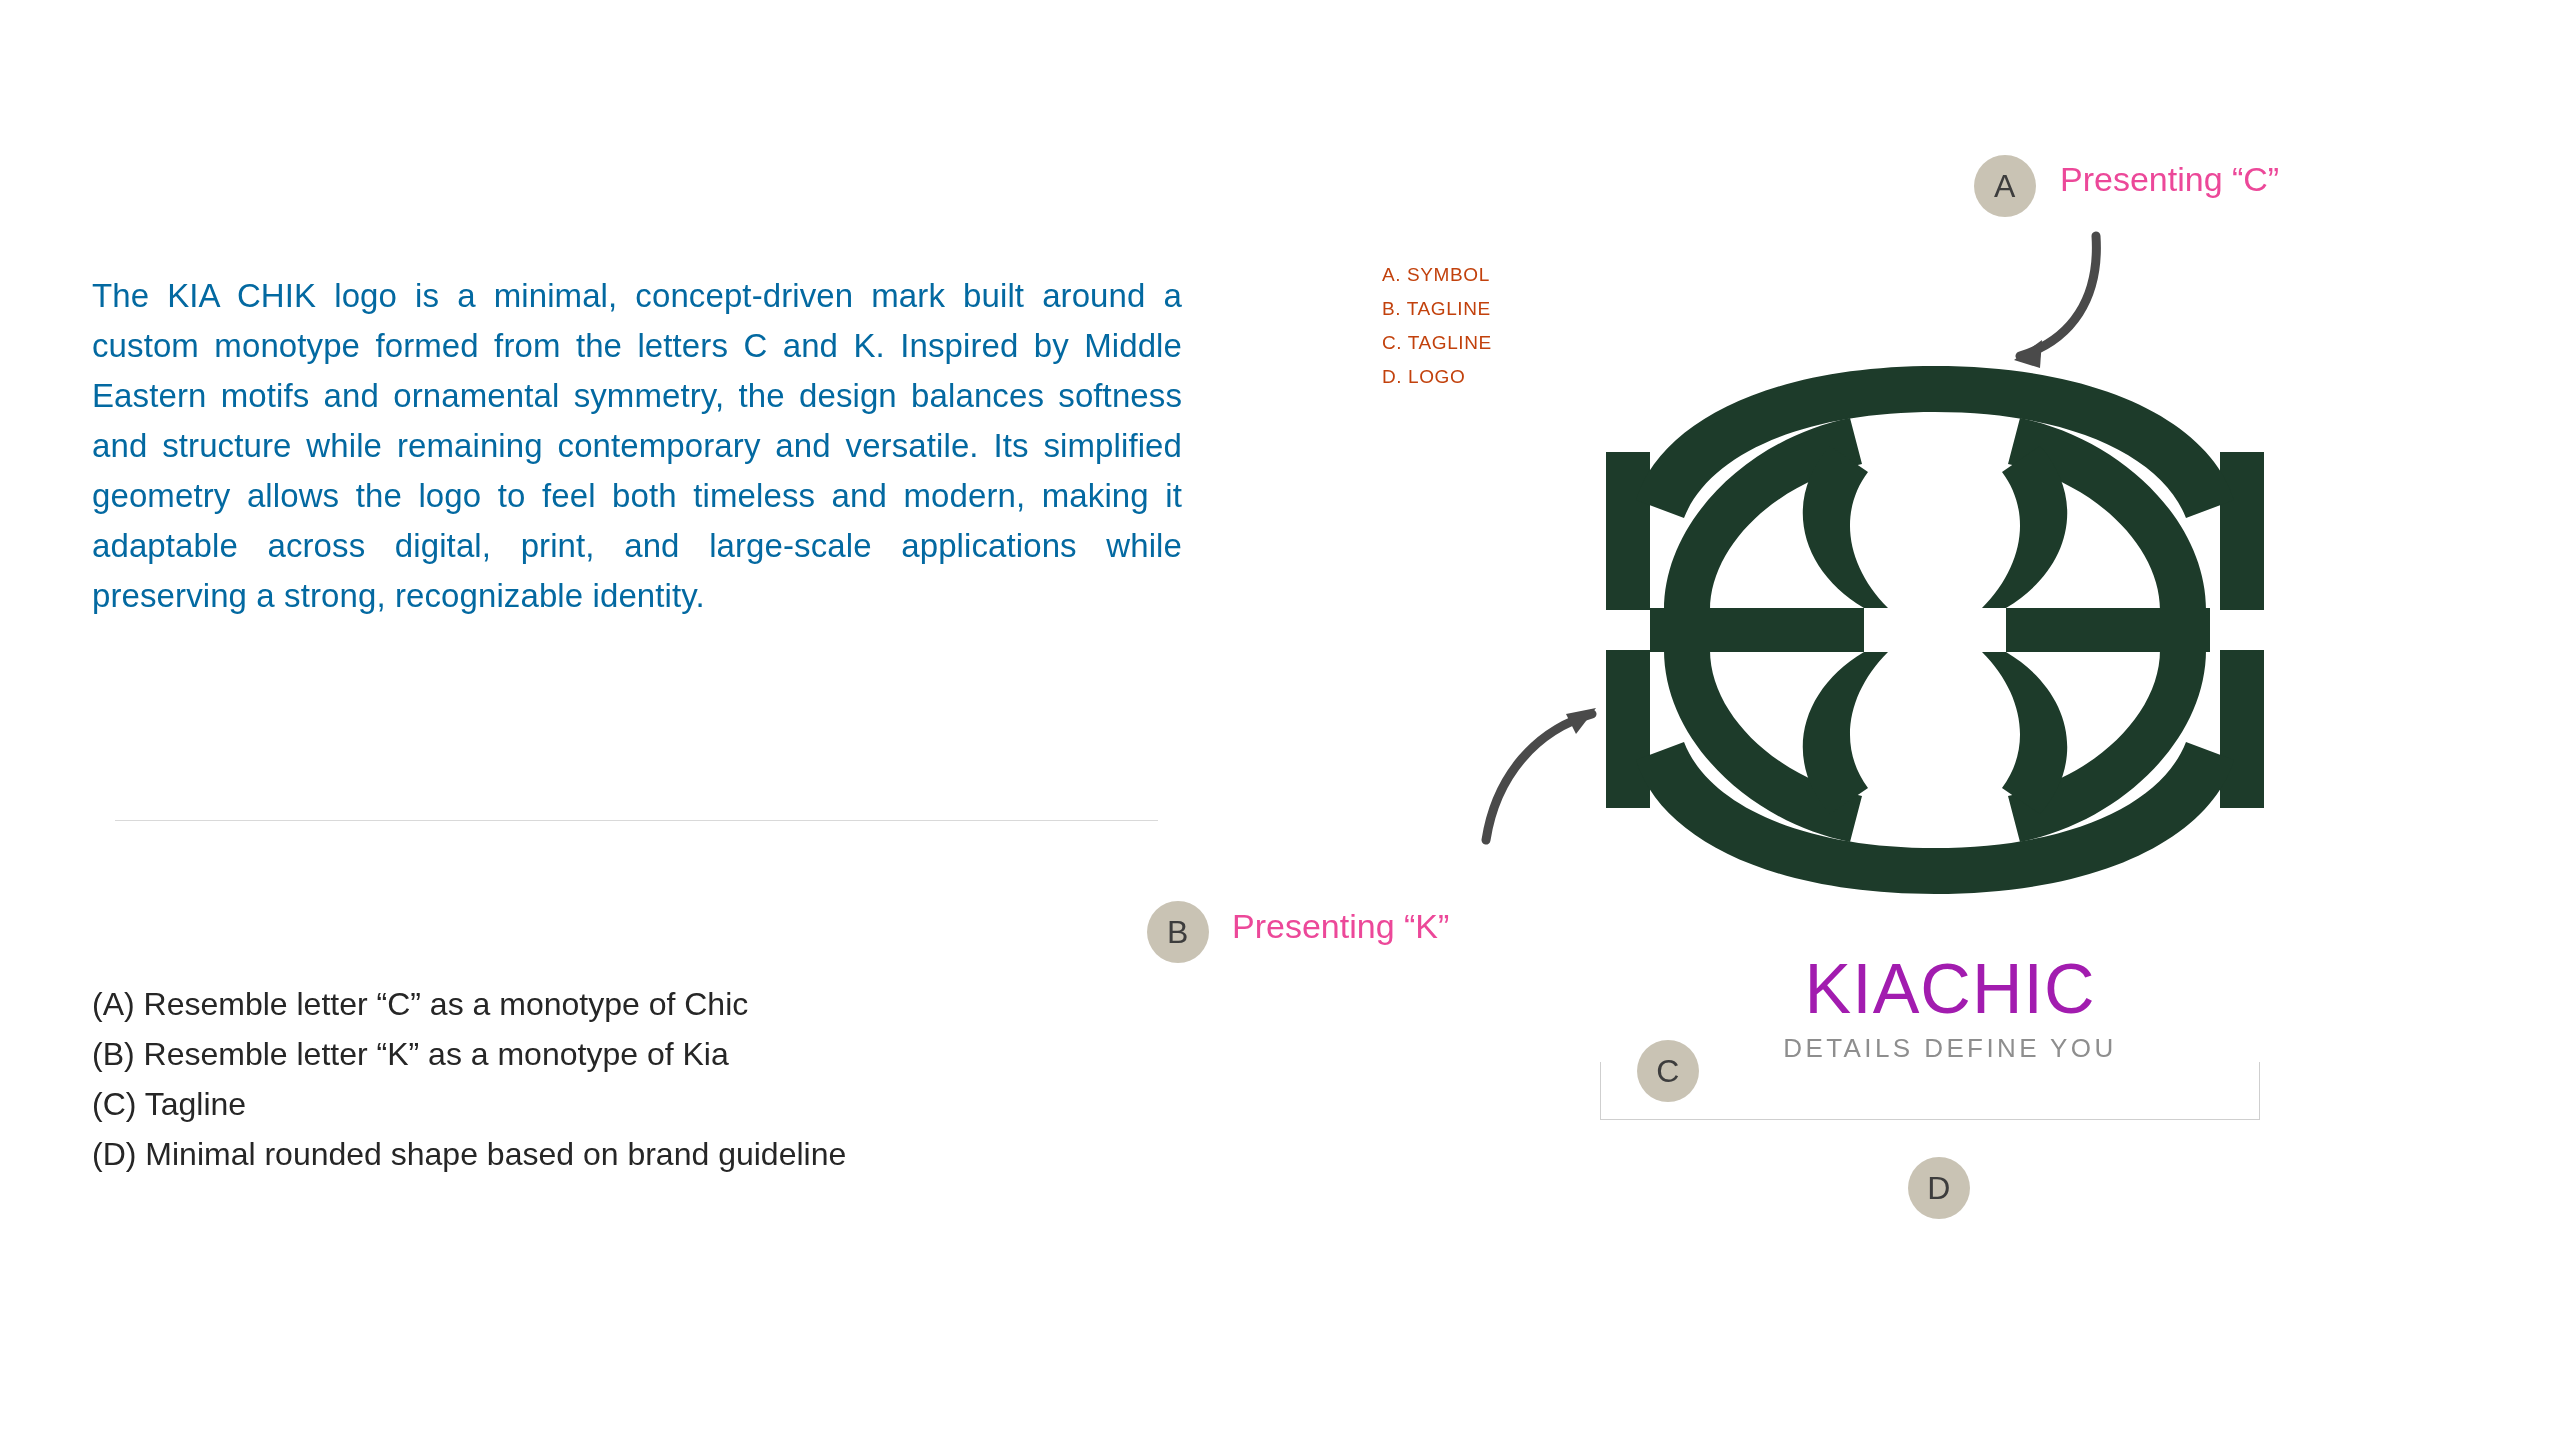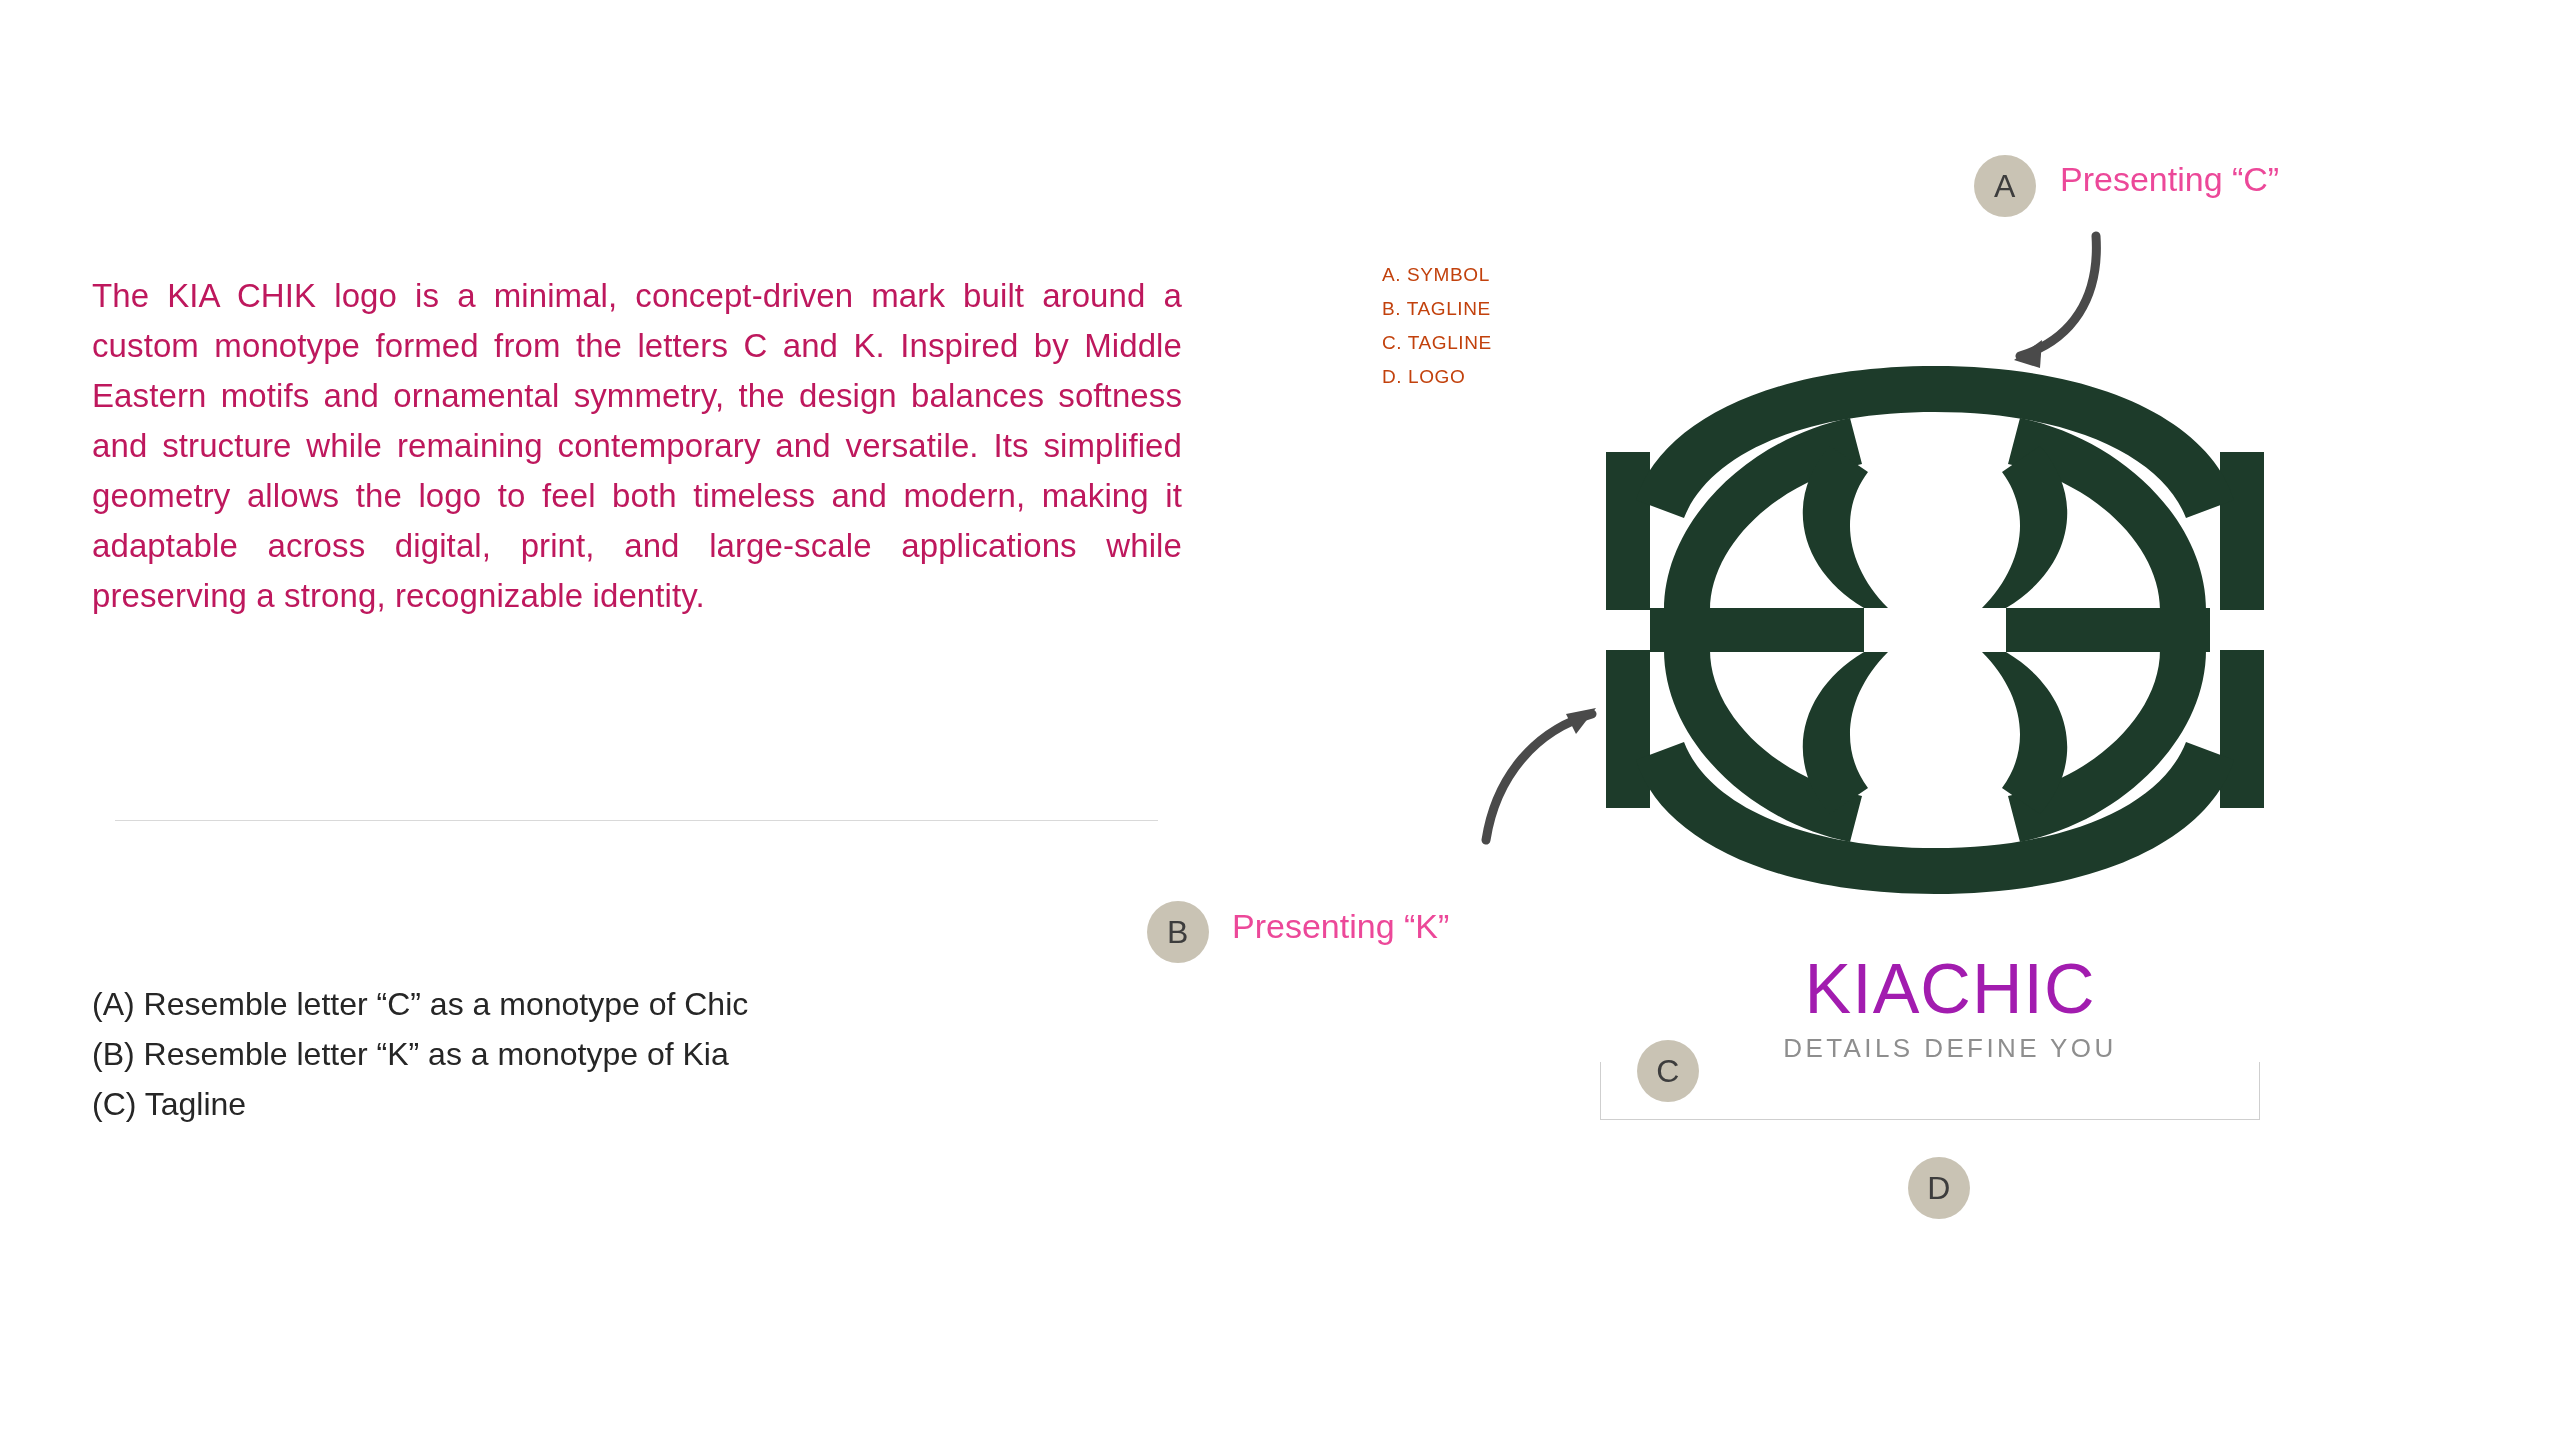--- a/index.html
+++ b/index.html
@@ -20,21 +20,21 @@
   .left-col {
     position: absolute;
     left: 92px;
     top: 238px;
     width: 1090px;
   }
   .body-paragraph {
     font-size: 33px;
     line-height: 50px;
     text-align: justify;
-    color: #be185d;
+    color: #0369a1;
     letter-spacing: 0.1px;
   }
   .divider {
     position: absolute;
     left: 115px;
     top: 820px;
     width: 1043px;
     height: 1px;
     background: #d9d9d9;
   }
@@ -151,20 +151,21 @@
 <div class="left-col">
   <p class="body-paragraph">The KIA CHIK logo is a minimal, concept-driven mark built around a custom monotype formed from the letters C and K. Inspired by Middle Eastern motifs and ornamental symmetry, the design balances softness and structure while remaining contemporary and versatile. Its simplified geometry allows the logo to feel both timeless and modern, making it adaptable across digital, print, and large-scale applications while preserving a strong, recognizable identity.</p>
 </div>
 
 <div class="divider"></div>
 
 <div class="options">
   <div class="option-line">(A) Resemble letter “C” as a monotype of Chic</div>
   <div class="option-line">(B) Resemble letter “K” as a monotype of Kia</div>
   <div class="option-line">(C) Tagline</div>
+  <div class="option-line">(D) Minimal rounded shape based on brand guideline</div>
 </div>
 
 <div class="legend">
   <div class="legend-line">A. SYMBOL</div>
   <div class="legend-line">B. TAGLINE</div>
   <div class="legend-line">C. TAGLINE</div>
   <div class="legend-line">D. LOGO</div>
 </div>
 
 <div class="logo-wrap">

